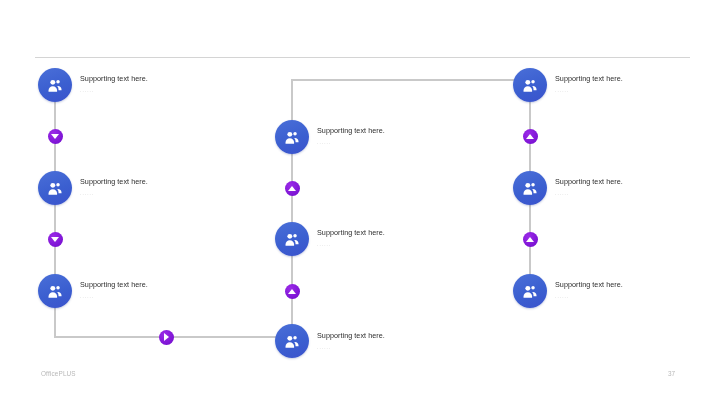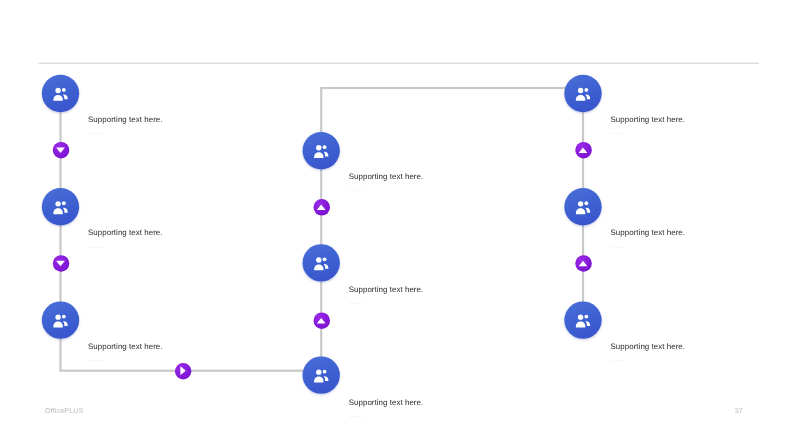--- a/index.html
+++ b/index.html
@@ -37,21 +37,21 @@
     display:flex;align-items:center;justify-content:center;
   }
   .marker i{
     display:block;width:0;height:0;
   }
   .marker.down i{border-left:4px solid transparent;border-right:4px solid transparent;border-top:5.5px solid #fff;}
   .marker.up i{border-left:4px solid transparent;border-right:4px solid transparent;border-bottom:5.5px solid #fff;}
   .marker.right i{border-top:4px solid transparent;border-bottom:4px solid transparent;border-left:5.5px solid #fff;}
 
   
-  .txt{position:absolute;margin-top:30px;}
+  .txt{position:absolute;}
   .txt .t1{
     font-size:7.2px;color:#2b2b2b;line-height:10px;white-space:nowrap;
     letter-spacing:.05px;
   }
   .txt .t2{
     font-size:4.6px;color:#b9b9b9;line-height:8px;white-space:nowrap;
     letter-spacing:1.1px;margin-top:3px;
   }
 
   

